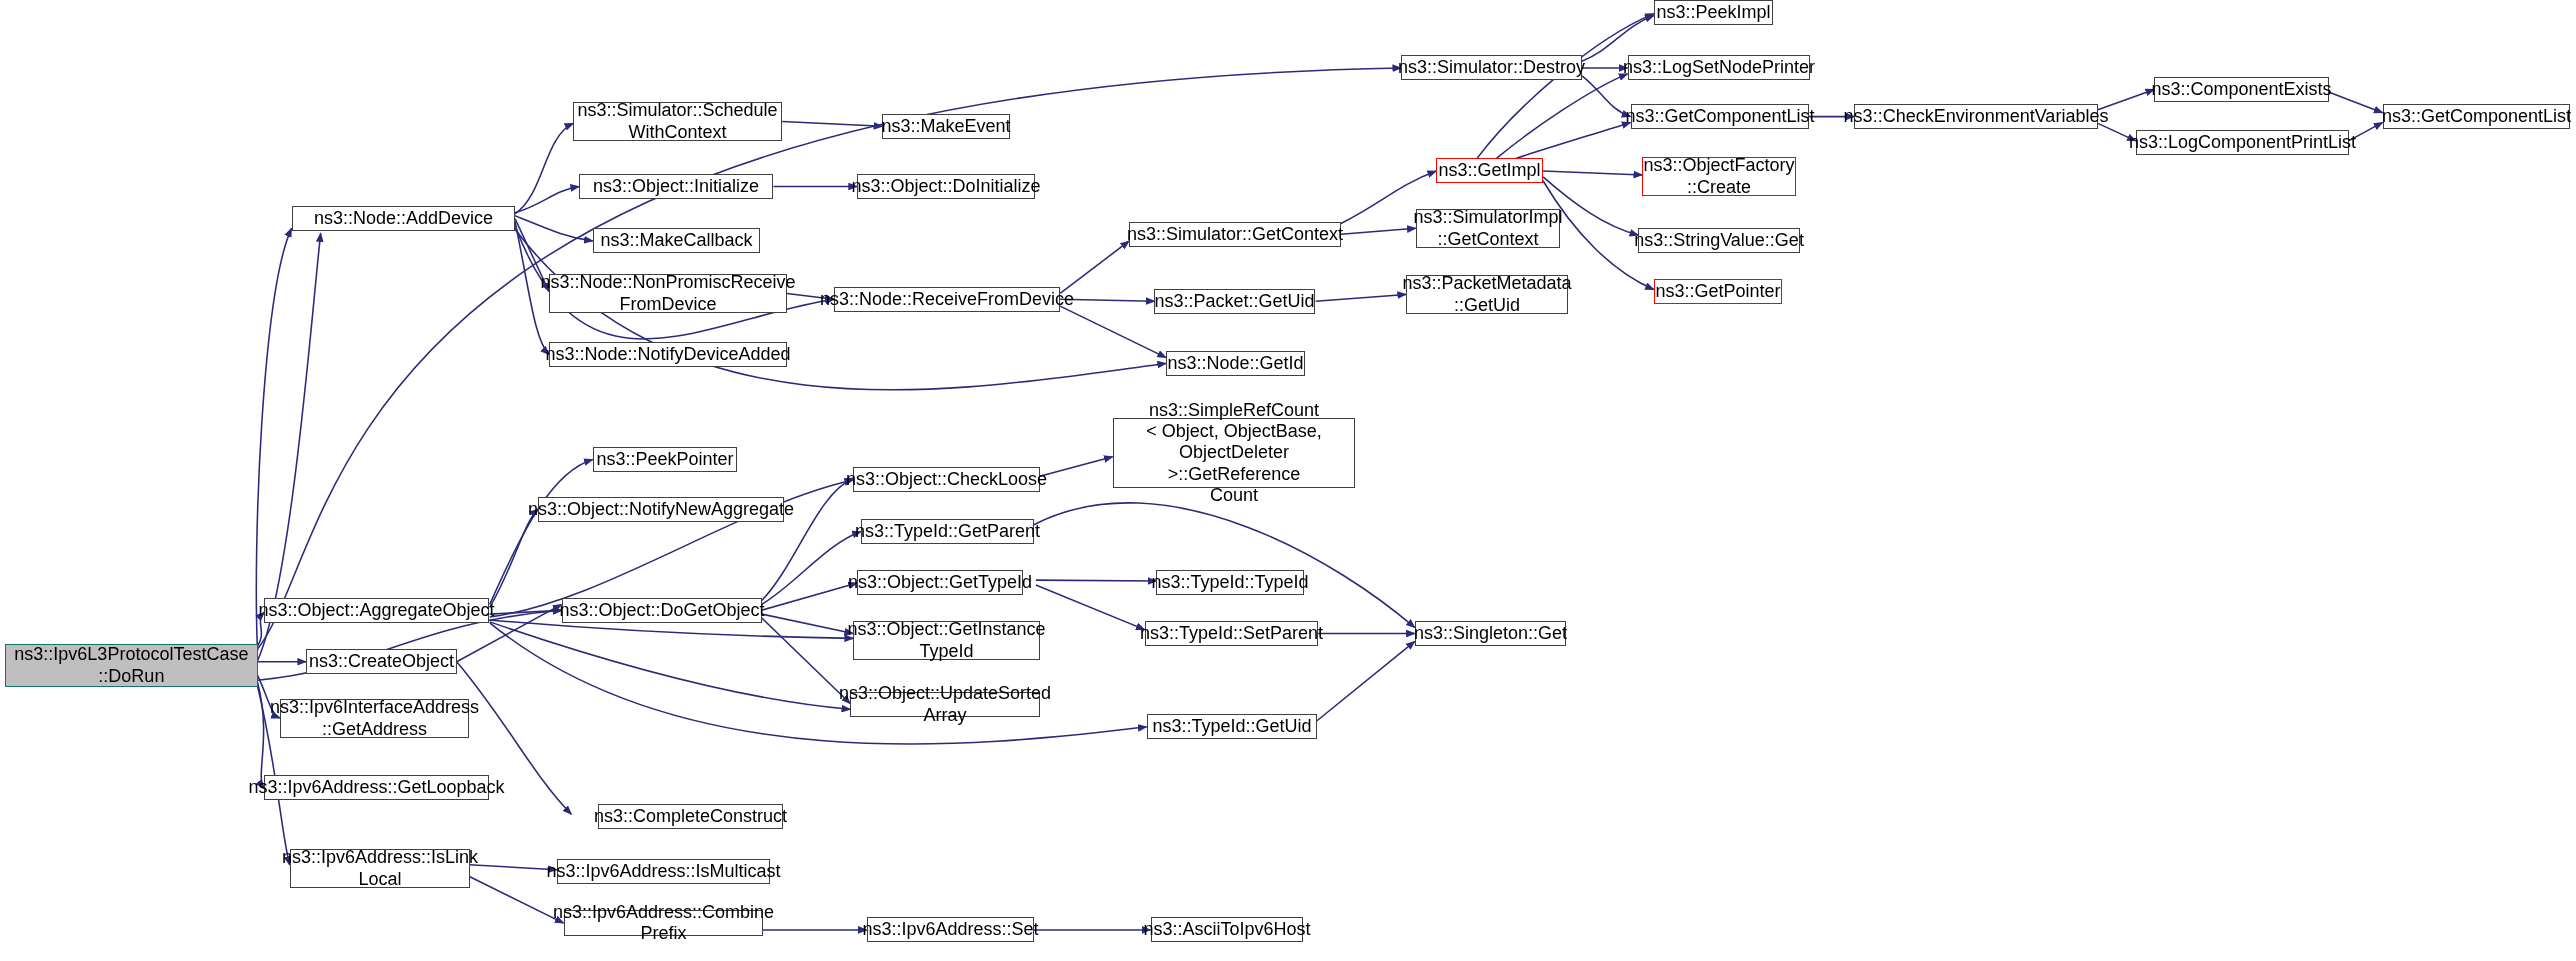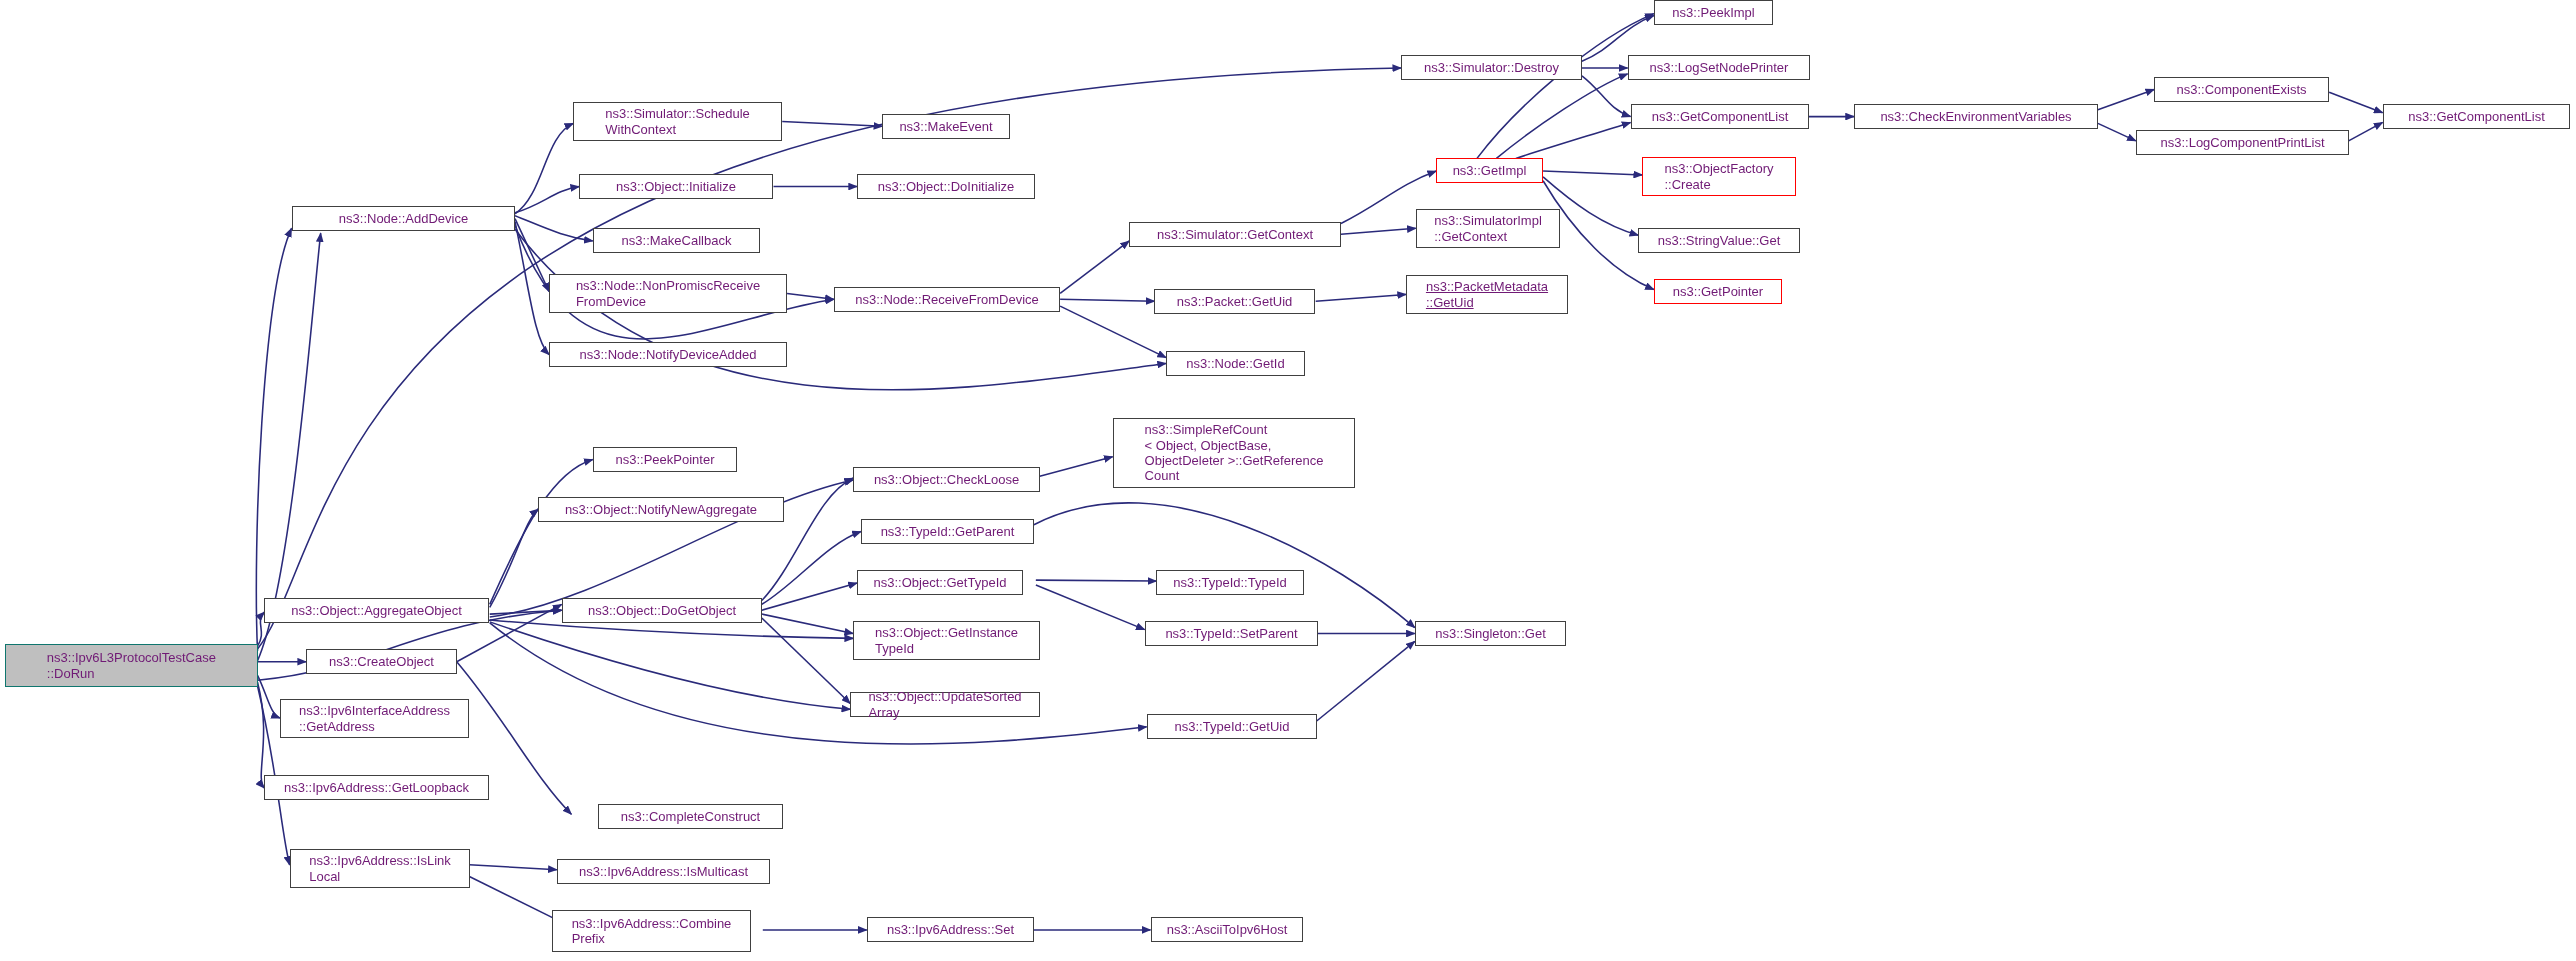--- a/index.html
+++ b/index.html
@@ -4,26 +4,27 @@
 <style>
   html,body{margin:0;padding:0;background:#ffffff;}
   body{font-family:"Liberation Sans","DejaVu Sans",sans-serif;}
   #canvas{position:relative;width:2576px;height:961px;background:#ffffff;overflow:hidden;}
   #edges{position:absolute;left:0;top:0;width:2576px;height:961px;pointer-events:none;}
   .node{
     position:absolute;
     box-sizing:border-box;
     border:1px solid #404040;
     background:#ffffff;
-    color:#701a75;
-    font-size:13px;
+    color:#000000;
+    font-size:18px;
     line-height:1.18;
     display:flex;
     align-items:center;
     justify-content:center;
+    text-align:center;
     white-space:pre-line;
     letter-spacing:0px;
     padding:0 3.9px;
   }
   .node.root{background:#bfbfbf;border:1px solid #0f766e;}
   .node.highlight{border:1px solid #ff0000;}
 </style>
 </head>
 <body>
 
@@ -113,21 +114,21 @@
       <div class="node" style="left: 549px; top: 342px; width: 238px; height: 25px;">ns3::Node::NotifyDeviceAdded</div>
       <div class="node" style="left: 882px; top: 114px; width: 128px; height: 25px;">ns3::MakeEvent</div>
       <div class="node" style="left: 857px; top: 174px; width: 178px; height: 25px;">ns3::Object::DoInitialize</div>
       <div class="node" style="left: 834px; top: 287px; width: 226px; height: 25px;">ns3::Node::ReceiveFromDevice</div>
       <div class="node" style="left: 1129px; top: 222px; width: 212px; height: 25px;">ns3::Simulator::GetContext</div>
       <div class="node" style="left: 1154px; top: 289px; width: 161px; height: 25px;">ns3::Packet::GetUid</div>
       <div class="node" style="left: 1166px; top: 351px; width: 139px; height: 25px;">ns3::Node::GetId</div>
       <div class="node" style="left: 1401px; top: 55px; width: 181px; height: 25px;">ns3::Simulator::Destroy</div>
       <div class="node" style="left: 1416px; top: 209px; width: 144px; height: 39px;">ns3::SimulatorImpl
 ::GetContext</div>
-      <div class="node" style="left: 1406px; top: 275px; width: 162px; height: 39px; text-decoration: underline;">ns3::PacketMetadata
+      <div class="node" style="left: 1406px; top: 275px; width: 162px; height: 39px;">ns3::PacketMetadata
 ::GetUid</div>
       <div class="node highlight" style="left: 1436px; top: 158px; width: 107px; height: 25px;">ns3::GetImpl</div>
       <div class="node" style="left: 1654px; top: 0px; width: 119px; height: 25px;">ns3::PeekImpl</div>
       <div class="node" style="left: 1628px; top: 55px; width: 182px; height: 25px;">ns3::LogSetNodePrinter</div>
       <div class="node" style="left: 1631px; top: 104px; width: 178px; height: 25px;">ns3::GetComponentList</div>
       <div class="node highlight" style="left: 1642px; top: 157px; width: 154px; height: 39px;">ns3::ObjectFactory
 ::Create</div>
       <div class="node" style="left: 1638px; top: 228px; width: 162px; height: 25px;">ns3::StringValue::Get</div>
       <div class="node highlight" style="left: 1654px; top: 279px; width: 128px; height: 25px;">ns3::GetPointer</div>
       <div class="node" style="left: 1854px; top: 104px; width: 244px; height: 25px;">ns3::CheckEnvironmentVariables</div>
@@ -139,21 +140,21 @@
       <div class="node" style="left: 280px; top: 699px; width: 189px; height: 39px;">ns3::Ipv6InterfaceAddress
 ::GetAddress</div>
       <div class="node" style="left: 264px; top: 775px; width: 225px; height: 25px;">ns3::Ipv6Address::GetLoopback</div>
       <div class="node" style="left: 290px; top: 849px; width: 180px; height: 39px;">ns3::Ipv6Address::IsLink
 Local</div>
       <div class="node" style="left: 593px; top: 447px; width: 144px; height: 25px;">ns3::PeekPointer</div>
       <div class="node" style="left: 538px; top: 497px; width: 246px; height: 25px;">ns3::Object::NotifyNewAggregate</div>
       <div class="node" style="left: 562px; top: 598px; width: 200px; height: 25px;">ns3::Object::DoGetObject</div>
       <div class="node" style="left: 598px; top: 804px; width: 185px; height: 25px;">ns3::CompleteConstruct</div>
       <div class="node" style="left: 557px; top: 859px; width: 213px; height: 25px;">ns3::Ipv6Address::IsMulticast</div>
-      <div class="node" style="left: 552px; top: 910px; width: 199px; height: 42px;">ns3::Ipv6Address::Combine
+      <div class="node" style="left: 564px; top: 910px; width: 199px; height: 26px;">ns3::Ipv6Address::Combine
 Prefix</div>
       <div class="node" style="left: 853px; top: 467px; width: 187px; height: 25px;">ns3::Object::CheckLoose</div>
       <div class="node" style="left: 861px; top: 519px; width: 173px; height: 25px;">ns3::TypeId::GetParent</div>
       <div class="node" style="left: 857px; top: 570px; width: 166px; height: 25px;">ns3::Object::GetTypeId</div>
       <div class="node" style="left: 853px; top: 621px; width: 187px; height: 39px;">ns3::Object::GetInstance
 TypeId</div>
       <div class="node" style="left: 850px; top: 692px; width: 190px; height: 25px;">ns3::Object::UpdateSorted
 Array</div>
       <div class="node" style="left: 867px; top: 917px; width: 167px; height: 25px;">ns3::Ipv6Address::Set</div>
       <div class="node" style="left: 1151px; top: 917px; width: 152px; height: 25px;">ns3::AsciiToIpv6Host</div>

